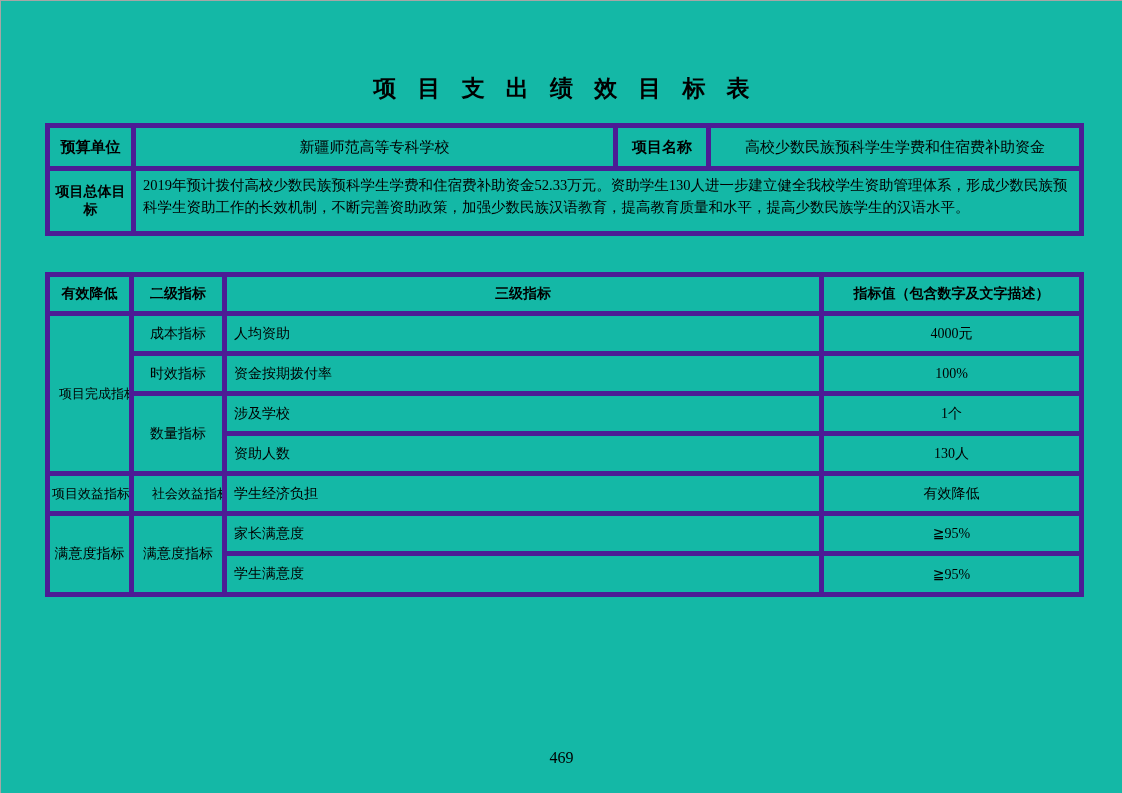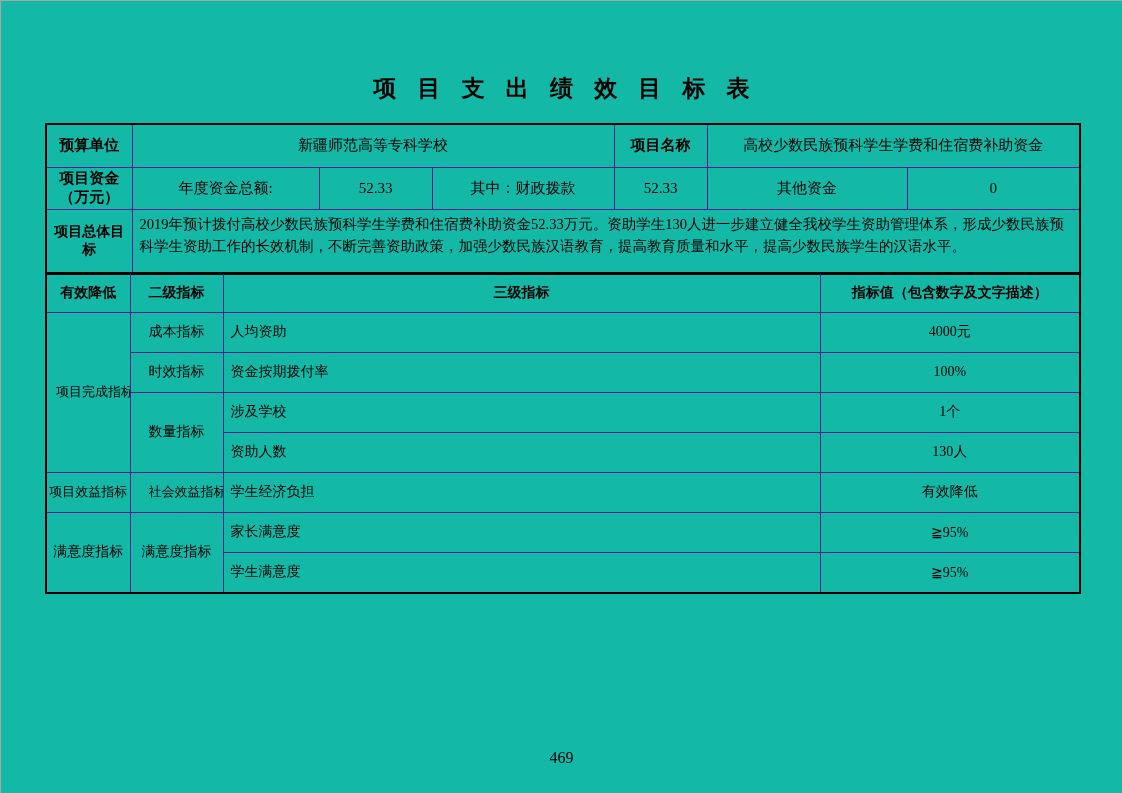--- a/index.html
+++ b/index.html
@@ -25,21 +25,21 @@
     font-weight: bold;
     letter-spacing: 0.92em;
     text-indent: 0.92em;
     white-space: nowrap;
   }
   table { border-collapse: collapse; table-layout: fixed; }
   table.tbl { position: absolute; left: 44px; width: 1034px; border: 2px solid #000; }
   table.info { top: 122px; }
   table.ind  { top: 271px; }
   td, th {
-    border: 1px solid #4c1d95;
+    border: 5px solid #4c1d95;
     vertical-align: middle;
     text-align: center;
     font-size: 15px;
     font-weight: normal;
     padding: 0 2px;
     overflow: hidden;
     box-sizing: border-box;
   }
   .b { font-weight: bold; }
   .left { text-align: left; padding-left: 7px; }
@@ -83,29 +83,20 @@
         <col style="width:93px">
         <col style="width:200px">
         <col style="width:173px">
     </colgroup>
     <tbody>
         <tr class="h43">
       <td class="b nowrap">预算单位</td>
       <td colspan="3">新疆师范高等专科学校</td>
       <td class="b nowrap">项目名称</td>
       <td colspan="2">高校少数民族预科学生学费和住宿费补助资金</td>
-    </tr>
-    <tr class="h42">
-      <td class="b">项目资金（万元）</td>
-      <td>年度资金总额:</td>
-      <td>52.33</td>
-      <td>其中：财政拨款</td>
-      <td>52.33</td>
-      <td>其他资金</td>
-      <td>0</td>
     </tr>
     <tr class="h65">
       <td class="b" style="font-size:14px;">项目总体目标</td>
       <td colspan="6" class="goal-text">2019年预计拨付高校少数民族预科学生学费和住宿费补助资金52.33万元。资助学生130人进一步建立健全我校学生资助管理体系，形成少数民族预科学生资助工作的长效机制，不断完善资助政策，加强少数民族汉语教育，提高教育质量和水平，提高少数民族学生的汉语水平。</td>
     </tr>
   </tbody>
     </table>
 
   <table class="tbl ind">
     <colgroup>

